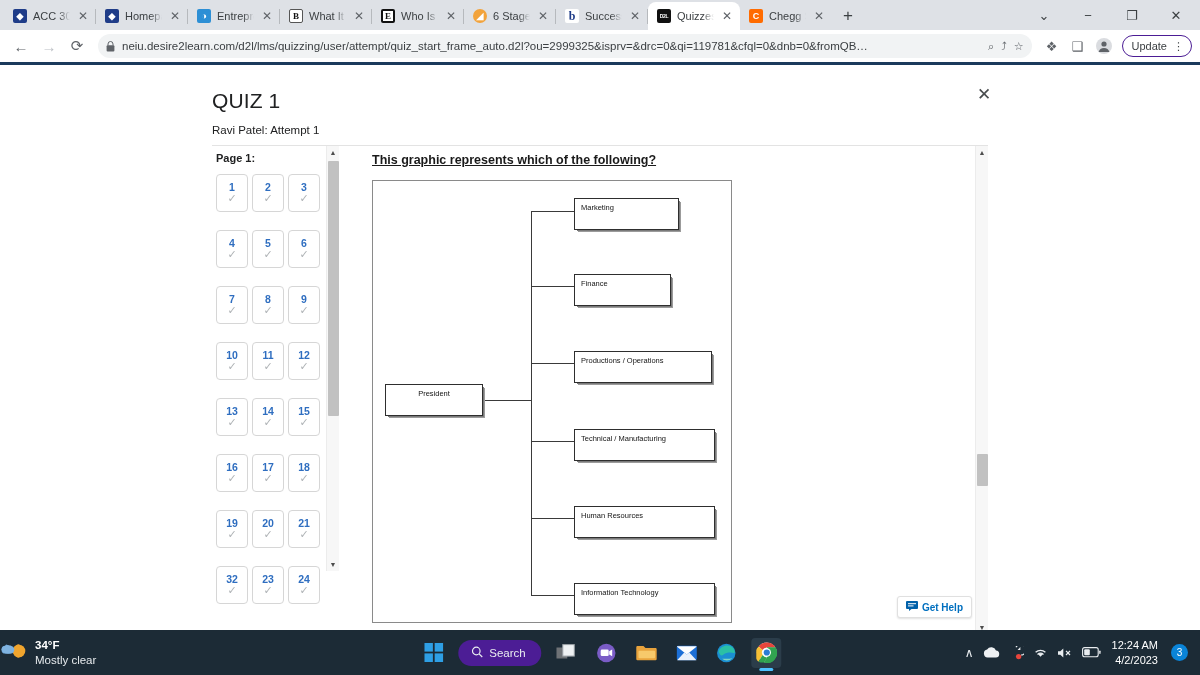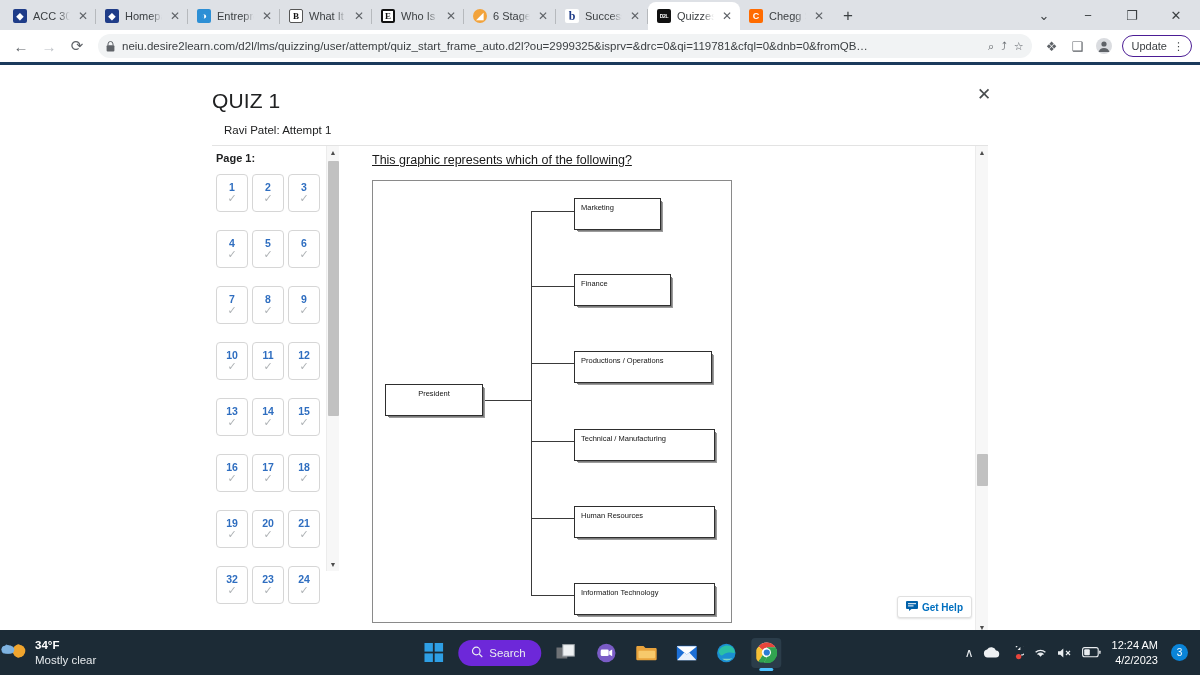--- a/index.html
+++ b/index.html
@@ -111,21 +111,21 @@
     height: 3px; background: #1b3a5c; width: 100%;
   }
   .d2l-page { padding: 0 0 0 0; position: relative; height: 100%; }
 
   .quiz-header { padding: 24px 0 0 212px; position: relative; }
   .quiz-title {
     font-size: 21px; color: #202122; font-weight: 400;
     letter-spacing: .1px; line-height: 1.1;
   }
   .quiz-attempt {
-    font-size: 11.5px; color: #202122; margin-top: 12px; margin-left: 12px;
+    font-size: 11.5px; color: #202122; margin-top: 12px;
   }
   .hr-line {
     margin: 9px 212px 0 212px; border-top: 1px solid #e3e3e3;
   }
   .close-x {
     position: absolute; right: 205px; top: 18px;
     width: 22px; height: 22px;
     display: flex; align-items: center; justify-content: center;
     color: #494c4e; font-size: 17px;
   }
@@ -178,21 +178,21 @@
 
   .qnav-sbar { left: 114px; height: 425px; }
   .right-sbar { right: 0px; top: 0; height: 488px; }
 
   
   .qarea {
     flex: 1 1 auto; padding: 4px 0 0 32px; position: relative;
     min-width: 0;
   }
   .qtext {
-    font-size: 12.5px; font-weight: normal; color: #1a1a1a;
+    font-size: 12.5px; font-weight: bold; color: #1a1a1a;
     text-decoration: underline; margin-bottom: 13px;
     display: inline-block;
   }
   .diagram-frame {
     border: 1px solid #8a8a8a; background: #fff;
     width: 360px; height: 443px; position: relative;
   }
   .node {
     position: absolute; background: #fff;
     border: 1px solid #2e2e2e;
@@ -240,21 +240,21 @@
     display: flex; align-items: center; justify-content: center;
     border-radius: 4px; position: relative;
   }
   .tb-app.active { background: #2b3d4a; }
   .tb-app.active::after {
     content: ""; position: absolute; bottom: -3px; left: 50%;
     transform: translateX(-50%);
     width: 14px; height: 3px; border-radius: 2px; background: #4cc2ff;
   }
   .searchpill {
-    height: 26px; background: #6d28d9; border-radius: 13px;
+    height: 26px; background: #4c1d95; border-radius: 13px;
     display: flex; align-items: center; gap: 6px;
     padding: 0 16px 0 13px; font-size: 11.5px; color: #e9edf0;
   }
   .tray {
     margin-left: auto; display: flex; align-items: center;
     gap: 9px; padding-right: 12px;
   }
   .tray-ico { display: flex; align-items: center; color: #e9edf0; font-size: 12px; }
   .clock {
     text-align: right; line-height: 1.3; font-size: 11px; color: #fff;
@@ -503,21 +503,21 @@
             <div class="conn" style="left:158px;top:105px;width:43px;height:1px;"></div>
             <div class="conn" style="left:158px;top:182px;width:43px;height:1px;"></div>
             <div class="conn" style="left:158px;top:260px;width:43px;height:1px;"></div>
             <div class="conn" style="left:158px;top:337px;width:43px;height:1px;"></div>
             <div class="conn" style="left:158px;top:414px;width:43px;height:1px;"></div>
 
             <div class="node center" style="left:12px;top:203px;width:98px;height:32px;">
               <span>President</span>
             </div>
 
-            <div class="node" style="left:201px;top:17px;width:87px;height:32px;">
+            <div class="node" style="left:201px;top:17px;width:105px;height:32px;">
               <span>Marketing</span>
             </div>
             <div class="node" style="left:201px;top:93px;width:97px;height:32px;">
               <span>Finance</span>
             </div>
             <div class="node" style="left:201px;top:170px;width:138px;height:32px;">
               <span>Productions / Operations</span>
             </div>
             <div class="node" style="left:201px;top:248px;width:141px;height:32px;">
               <span>Technical / Manufacturing</span>

